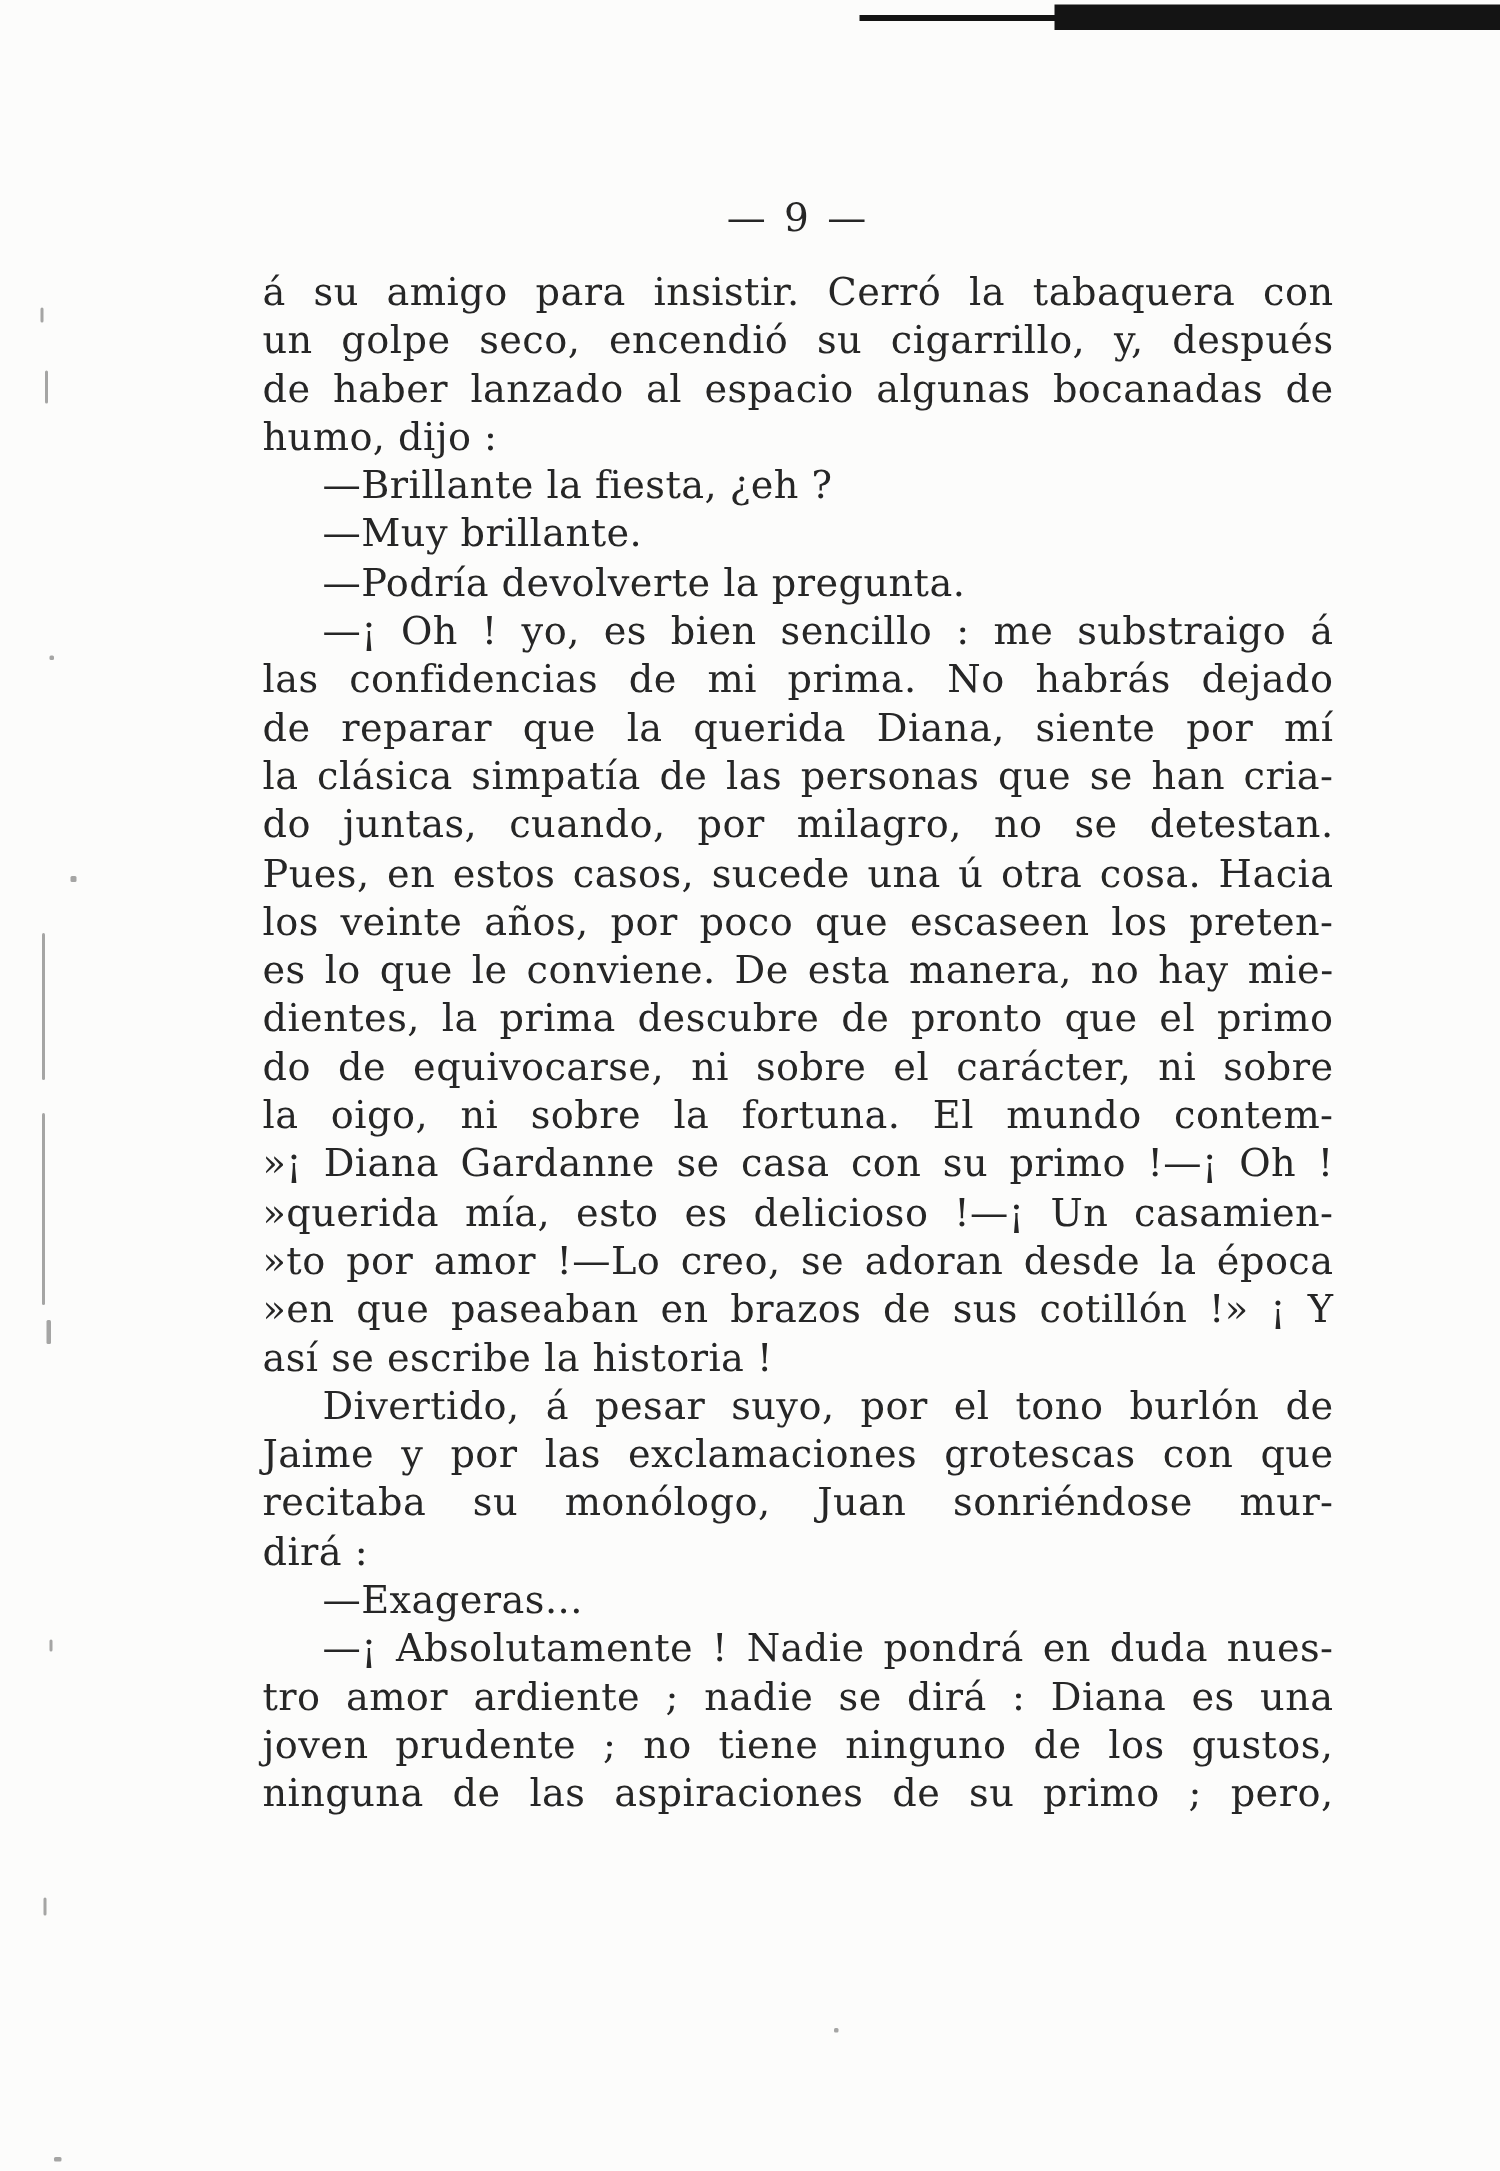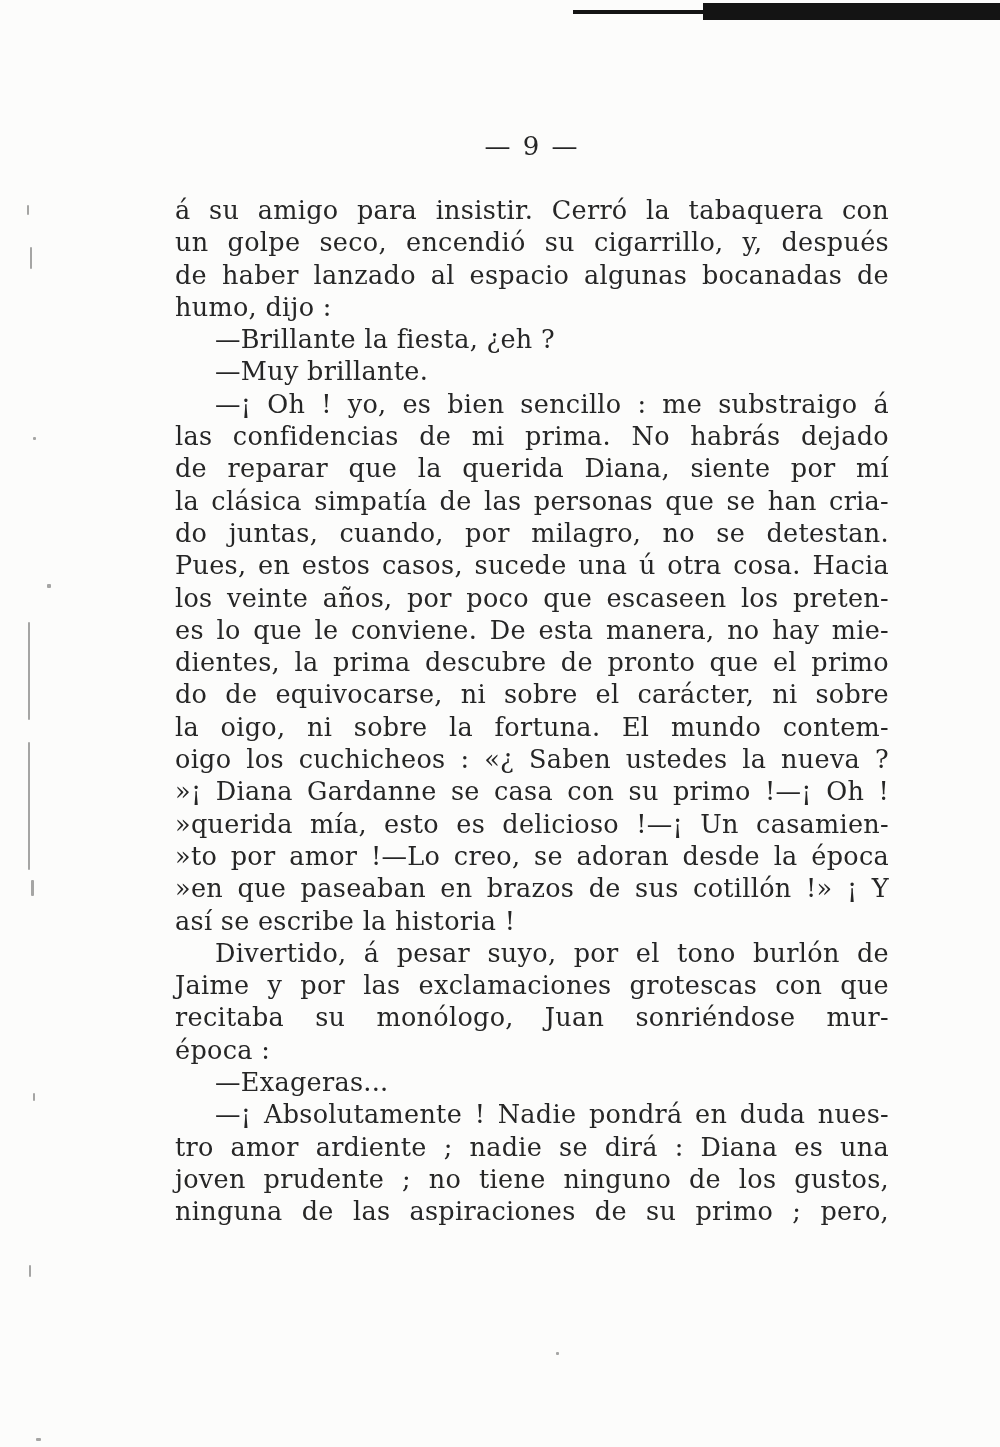--- a/index.html
+++ b/index.html
@@ -11,21 +11,21 @@
     font-family: "DejaVu Serif", "Liberation Serif", serif;
     color: var(--ink);
     overflow: hidden;
   }
   .corner-bar { position:absolute; background:var(--mark); }
   .page-number {
     position:absolute; left:175px; top:131px; width:714px;
     text-align:center; font-size:26px; letter-spacing:2px;
   }
   .text-block {
-    position:absolute; left:175px; top:194px; width:714px;
+    position:absolute; left:175px; top:179px; width:714px;
     font-size:25.5px; line-height:32.3px;
   }
   .line {
     text-align: justify;
     text-align-last: justify;
     letter-spacing: 0.3px;
     min-height: 32.3px;
   }
   .line.flush { text-align-last: left; }
   .line.indent { text-indent: 40px; }
@@ -51,39 +51,39 @@
 
 <div class="page-number">— 9 —</div>
 
 <div class="text-block" id="text-block">
     <div class="line">á su amigo para insistir. Cerró la tabaquera con</div>
     <div class="line">un golpe seco, encendió su cigarrillo, y, después</div>
     <div class="line">de haber lanzado al espacio algunas bocanadas de</div>
     <div class="line flush">humo, dijo :</div>
     <div class="line indent flush">—Brillante la fiesta, ¿eh ?</div>
     <div class="line indent flush">—Muy brillante.</div>
+    <div class="line indent flush">—Podría devolverte la pregunta.</div>
     <div class="line indent">—¡ Oh ! yo, es bien sencillo : me substraigo á</div>
     <div class="line">las confidencias de mi prima. No habrás dejado</div>
     <div class="line">de reparar que la querida Diana, siente por mí</div>
     <div class="line">la clásica simpatía de las personas que se han cria-</div>
     <div class="line">do juntas, cuando, por milagro, no se detestan.</div>
     <div class="line">Pues, en estos casos, sucede una ú otra cosa. Hacia</div>
     <div class="line">los veinte años, por poco que escaseen los preten-</div>
     <div class="line">es lo que le conviene. De esta manera, no hay mie-</div>
     <div class="line">dientes, la prima descubre de pronto que el primo</div>
     <div class="line">do de equivocarse, ni sobre el carácter, ni sobre</div>
     <div class="line">la oigo, ni sobre la fortuna. El mundo contem-</div>
-    <div class="line">oigo los cuchicheos : «¿ Saben ustedes la nueva ?</div>
     <div class="line">»¡ Diana Gardanne se casa con su primo !—¡ Oh !</div>
     <div class="line">»querida mía, esto es delicioso !—¡ Un casamien-</div>
     <div class="line">»to por amor !—Lo creo, se adoran desde la época</div>
     <div class="line">»en que paseaban en brazos de sus cotillón !» ¡ Y</div>
     <div class="line flush">así se escribe la historia !</div>
     <div class="line indent">Divertido, á pesar suyo, por el tono burlón de</div>
     <div class="line">Jaime y por las exclamaciones grotescas con que</div>
     <div class="line">recitaba su monólogo, Juan sonriéndose mur-</div>
-    <div class="line flush">época :</div>
+    <div class="line flush">dirá :</div>
     <div class="line indent flush">—Exageras...</div>
     <div class="line indent">—¡ Absolutamente ! Nadie pondrá en duda nues-</div>
     <div class="line">tro amor ardiente ; nadie se dirá : Diana es una</div>
     <div class="line">joven prudente ; no tiene ninguno de los gustos,</div>
     <div class="line">ninguna de las aspiraciones de su primo ; pero,</div>
   </div>
 
 </body></html>

